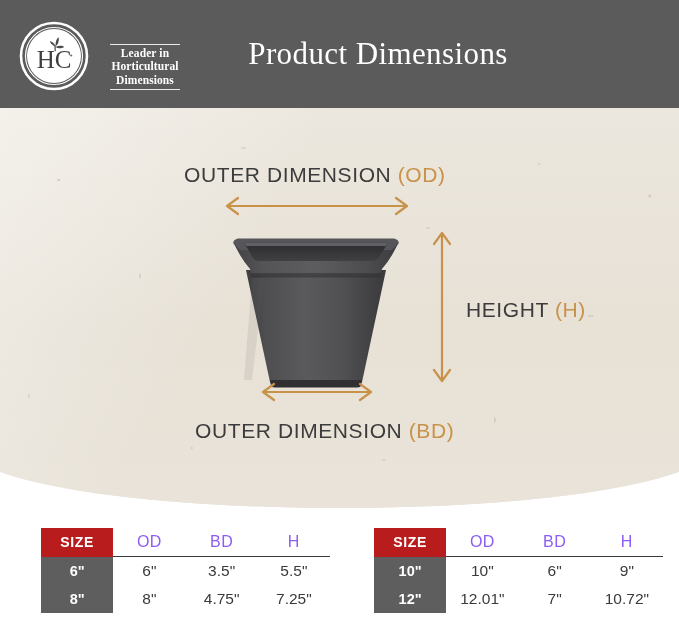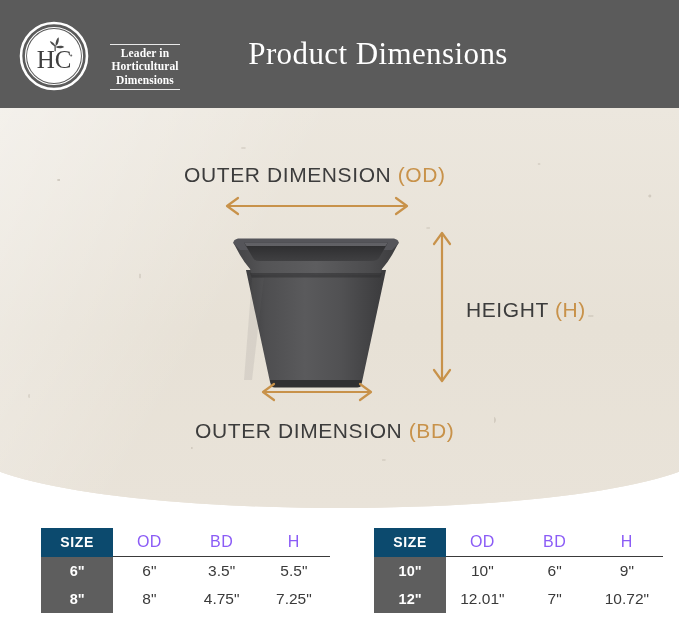--- a/index.html
+++ b/index.html
@@ -97,21 +97,21 @@
 
   .tbl table{border-collapse:collapse;width:289px;table-layout:fixed;}
   .tbl col.c-size{width:72px;}
   .tbl col.c-d{width:72px;}
 
   .tbl th,.tbl td{
     padding:0;height:28px;text-align:center;vertical-align:middle;
     font-family:"Liberation Sans", sans-serif;
   }
   .tbl th.size-h{
-    background:#0c4a6e;color:#ffffff;font-weight:bold;font-size:14px;letter-spacing:.6px;
+    background:#b91c1c;color:#ffffff;font-weight:bold;font-size:14px;letter-spacing:.6px;
   }
   .tbl th.dim-h{
     background:transparent;color:#8b5cf6;font-weight:normal;font-size:16px;letter-spacing:.5px;
     border-bottom:1.6px solid #3a3a3a;
   }
   .tbl td.size-c{
     background:#5e5e5e;color:#ffffff;font-weight:bold;font-size:14.5px;
   }
   .tbl td.val-c{
     background:transparent;color:#3a3a3a;font-size:15.5px;

